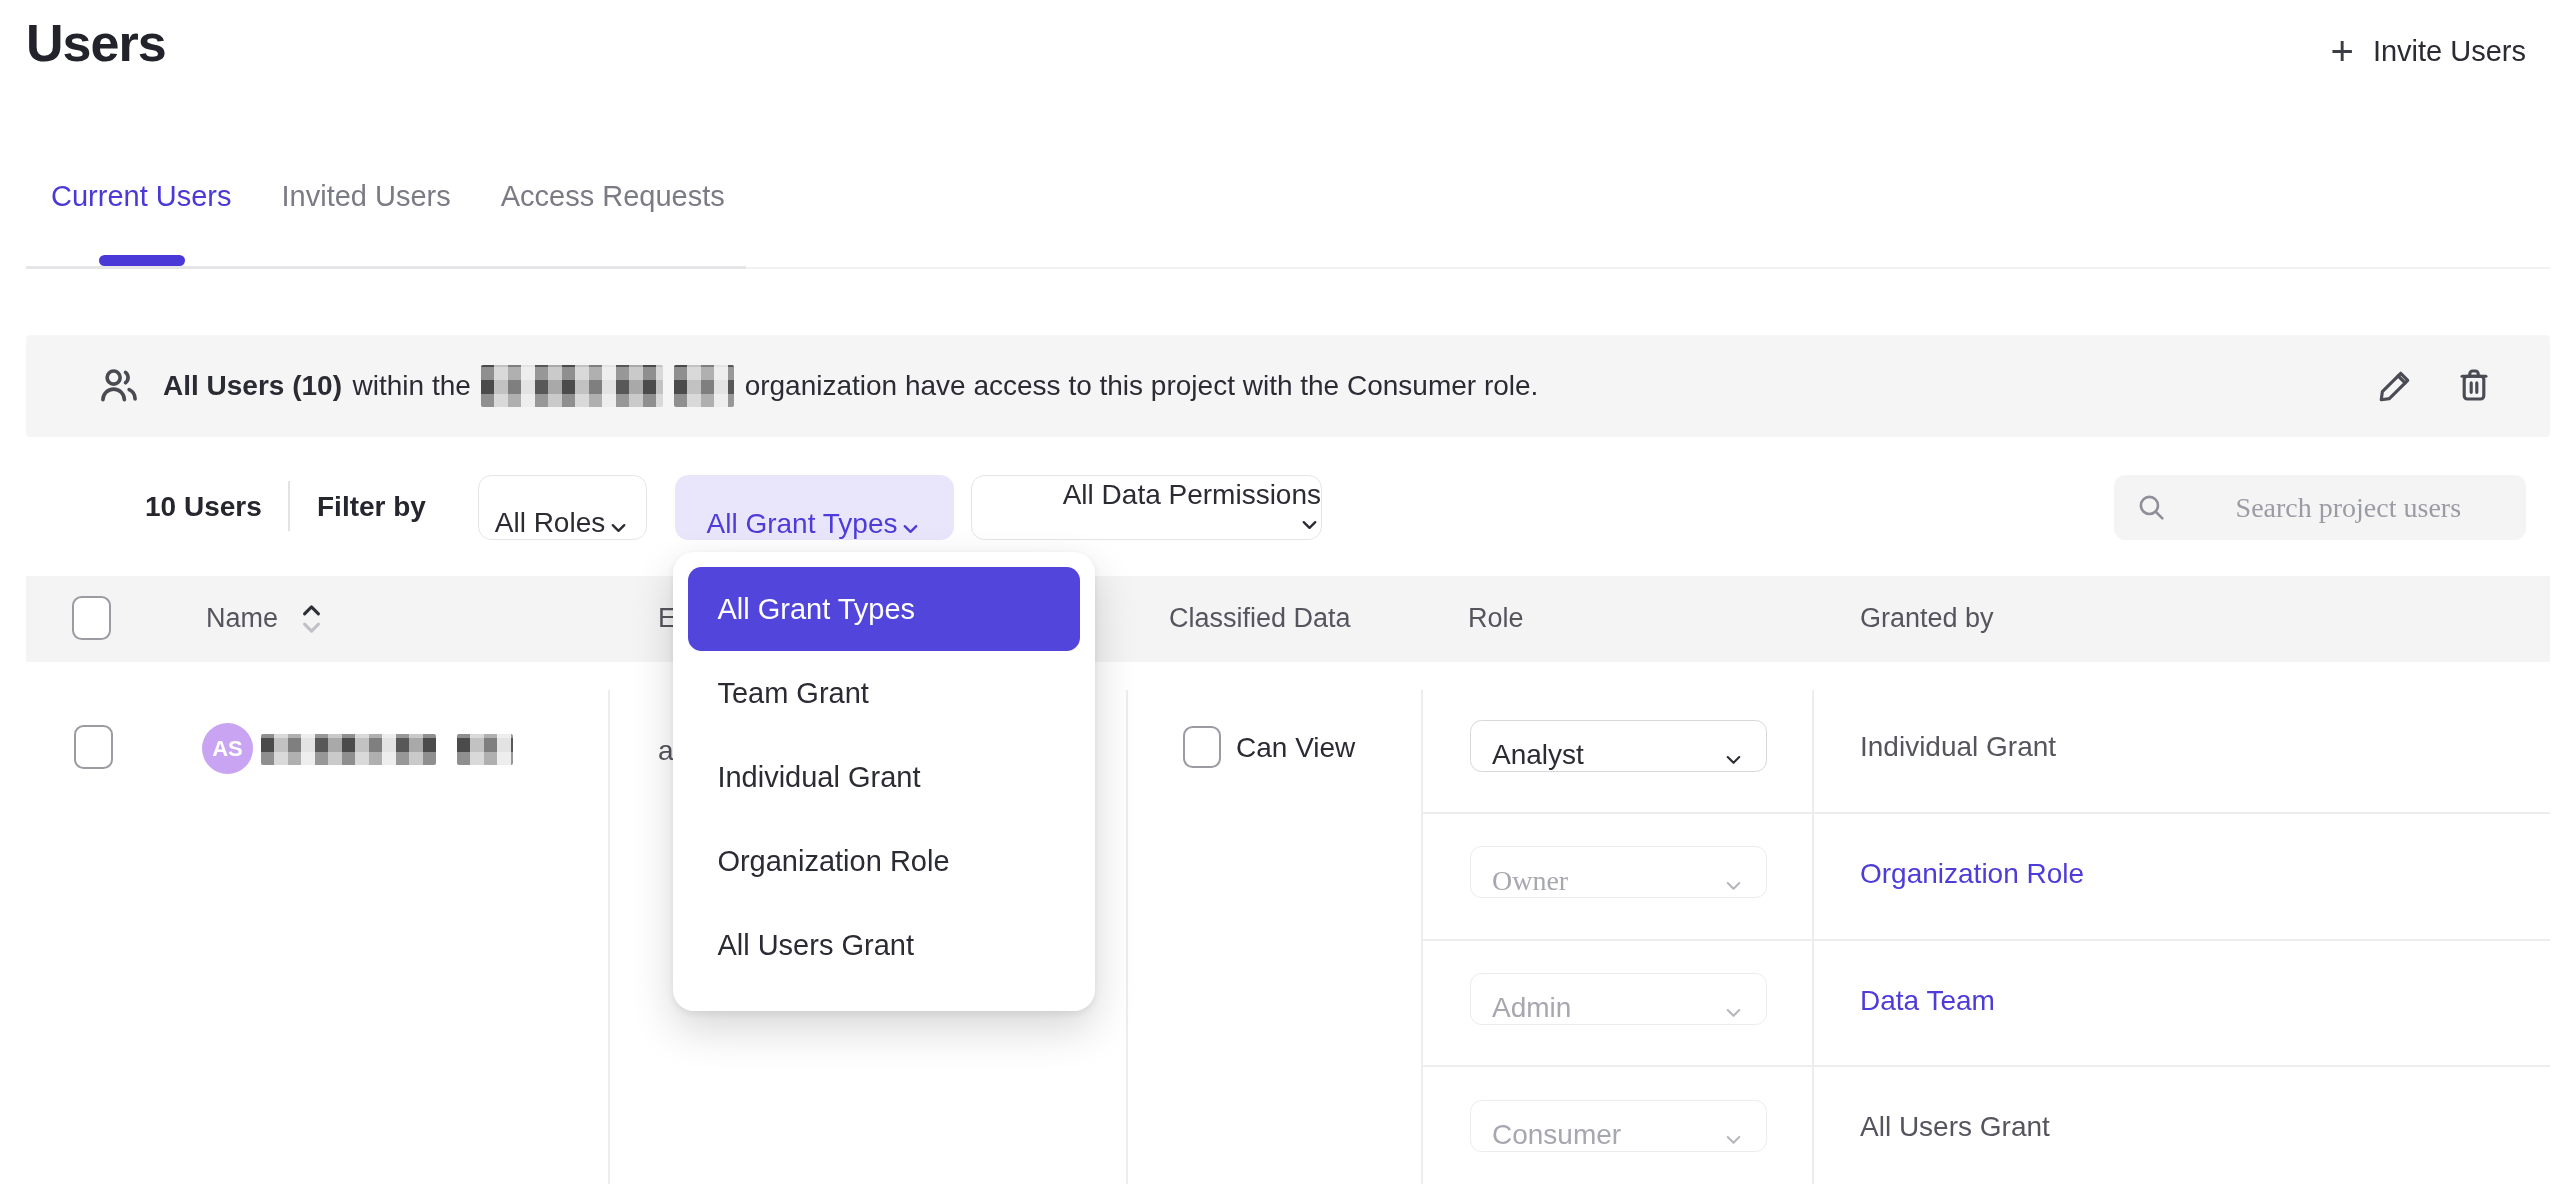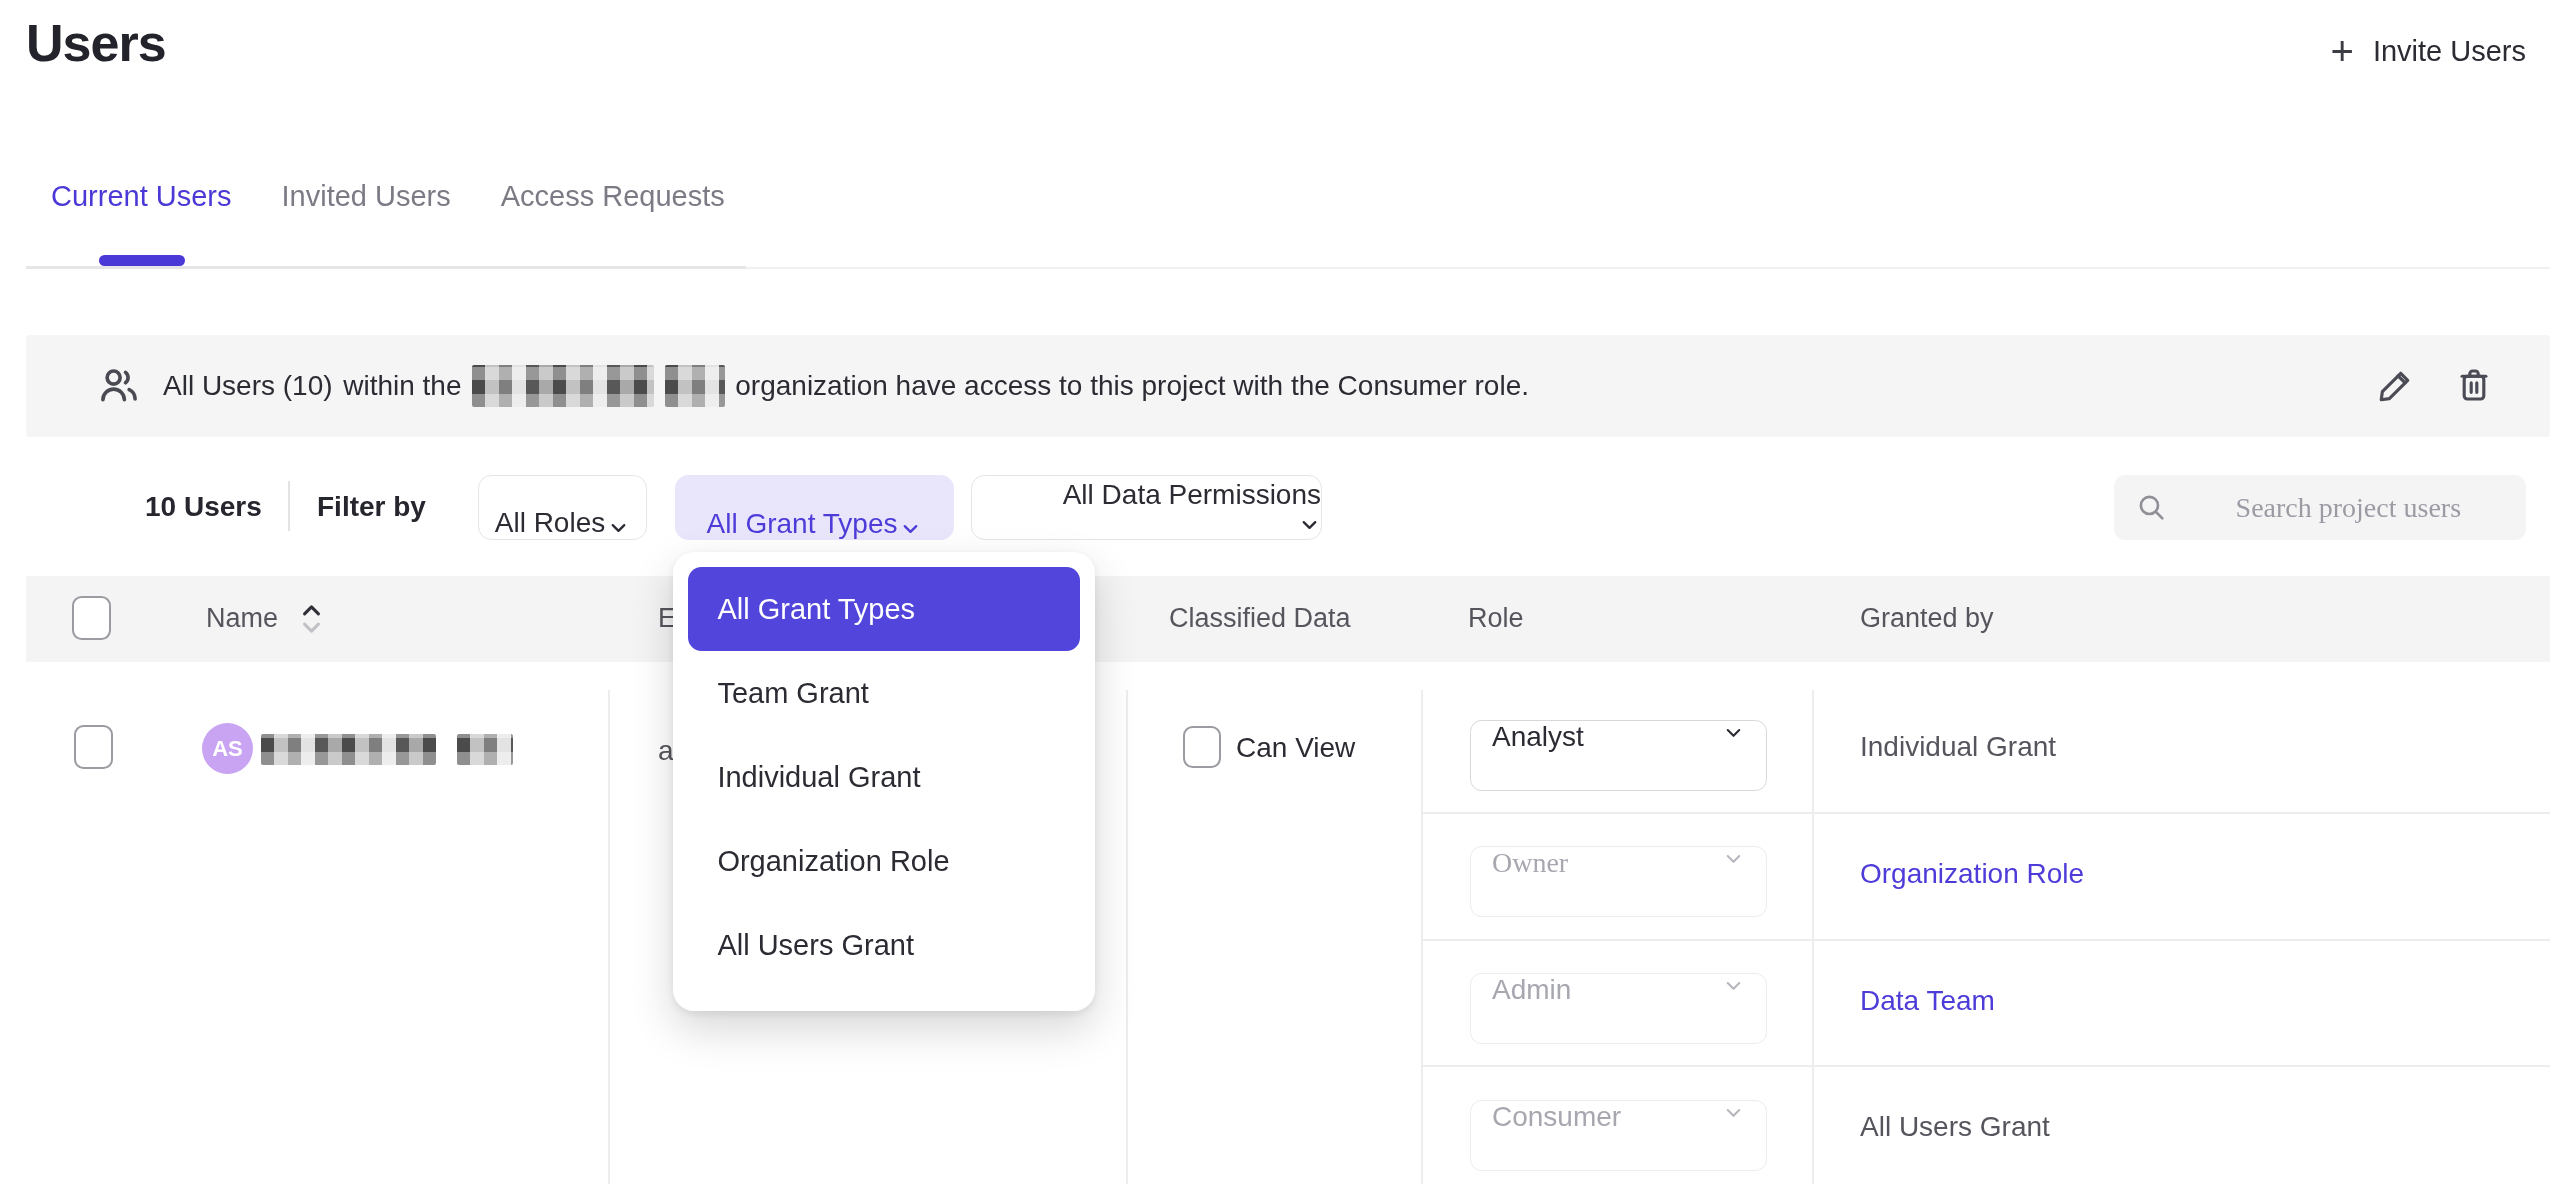--- a/index.html
+++ b/index.html
@@ -27,21 +27,21 @@
   .tabline-a { left:26px; top:266px; width:720px; height:2.9px; background:#e6e6e9; }
   .tabline-b { left:746px; top:267px; width:1804px; height:1.9px; background:#f1f1f2; }
 
   
   .banner {
     left:26px; top:335px; width:2524px; height:102px; background:#f5f5f6; border-radius:3.8px;
     display:flex; align-items:center;
   }
   .banner-icon { margin-left:70px; flex:0 0 auto; display:flex; }
   .banner-text { margin-left:21px; font-size:28px; color:#2b2b33; display:flex; align-items:center; gap:10.6px; white-space:nowrap; }
-  .banner-text b { font-weight:400; }
+  .banner-text b { font-weight:700; }
   .mosaic {
     display:inline-block; border-radius:1.9px;
     background:
       repeating-linear-gradient(0deg, rgba(255,255,255,.38) 0 13.4px, rgba(0,0,0,0) 13.4px 27px),
       repeating-linear-gradient(90deg, #4b4b4b 0 13.4px, #c2c2c2 13.4px 27px, #7f7f7f 27px 40px, #e3e3e3 40px 54px, #585858 54px 67px, #a9a9a9 67px 81px);
   }
   .banner .m1 { width:182px; height:42px; }
   .banner .m2 { width:60px; height:42px; }
   .banner-actions { margin-left:auto; margin-right:55px; display:flex; gap:36px; }
   .icon-btn { background:none; border:none; cursor:pointer; display:flex; padding:0; }
@@ -95,22 +95,22 @@
     color:#fff; display:flex; align-items:center; justify-content:center; font-size:22px; font-weight:700;
   }
   .name-mosaic { left:235px; top:44px; display:flex; gap:21px; }
   .name-mosaic .m1 { width:175px; height:31px; }
   .name-mosaic .m2 { width:56px; height:31px; }
   .email-sliver { left:632px; top:45px; font-size:28px; color:#55555d; }
   .cb-classified { left:1157px; top:36px; width:38px; height:42px; }
   .canview-label { left:1210px; top:42px; font-size:28px; color:#2b2b33; }
 
   .select {
-    left:1444px; width:297px; height:71px; border-radius:11.5px; background:#fff;
-    display:flex; align-items:flex-start; padding:0 21px; font-family:inherit; font-size:28px; cursor:pointer;
+    left:1444px; width:297px; height:52px; border-radius:11.5px; background:#fff;
+    display:flex; align-items:flex-end; padding:0 21px; font-family:inherit; font-size:28px; cursor:pointer;
   }
   .sel-active { border:1.9px solid #d8d8dc; color:#2b2b33; }
   .sel-dis { border:1.9px solid #ececef; color:#a7a7b0; }
   .select .chev { margin-left:auto; display:flex; }
   .s1 { top:30px; } .s2 { top:156px;font-family:Liberation Serif, serif; } .s3 { top:283px; } .s4 { top:410px; }
 
   .granted { left:1834px; font-size:28px; color:#55555d; }
   .granted.link { color:#4e3cd9; cursor:pointer; }
   .g1 { top:41px; } .g2 { top:168px; } .g3 { top:295px; } .g4 { top:421px; }
 

